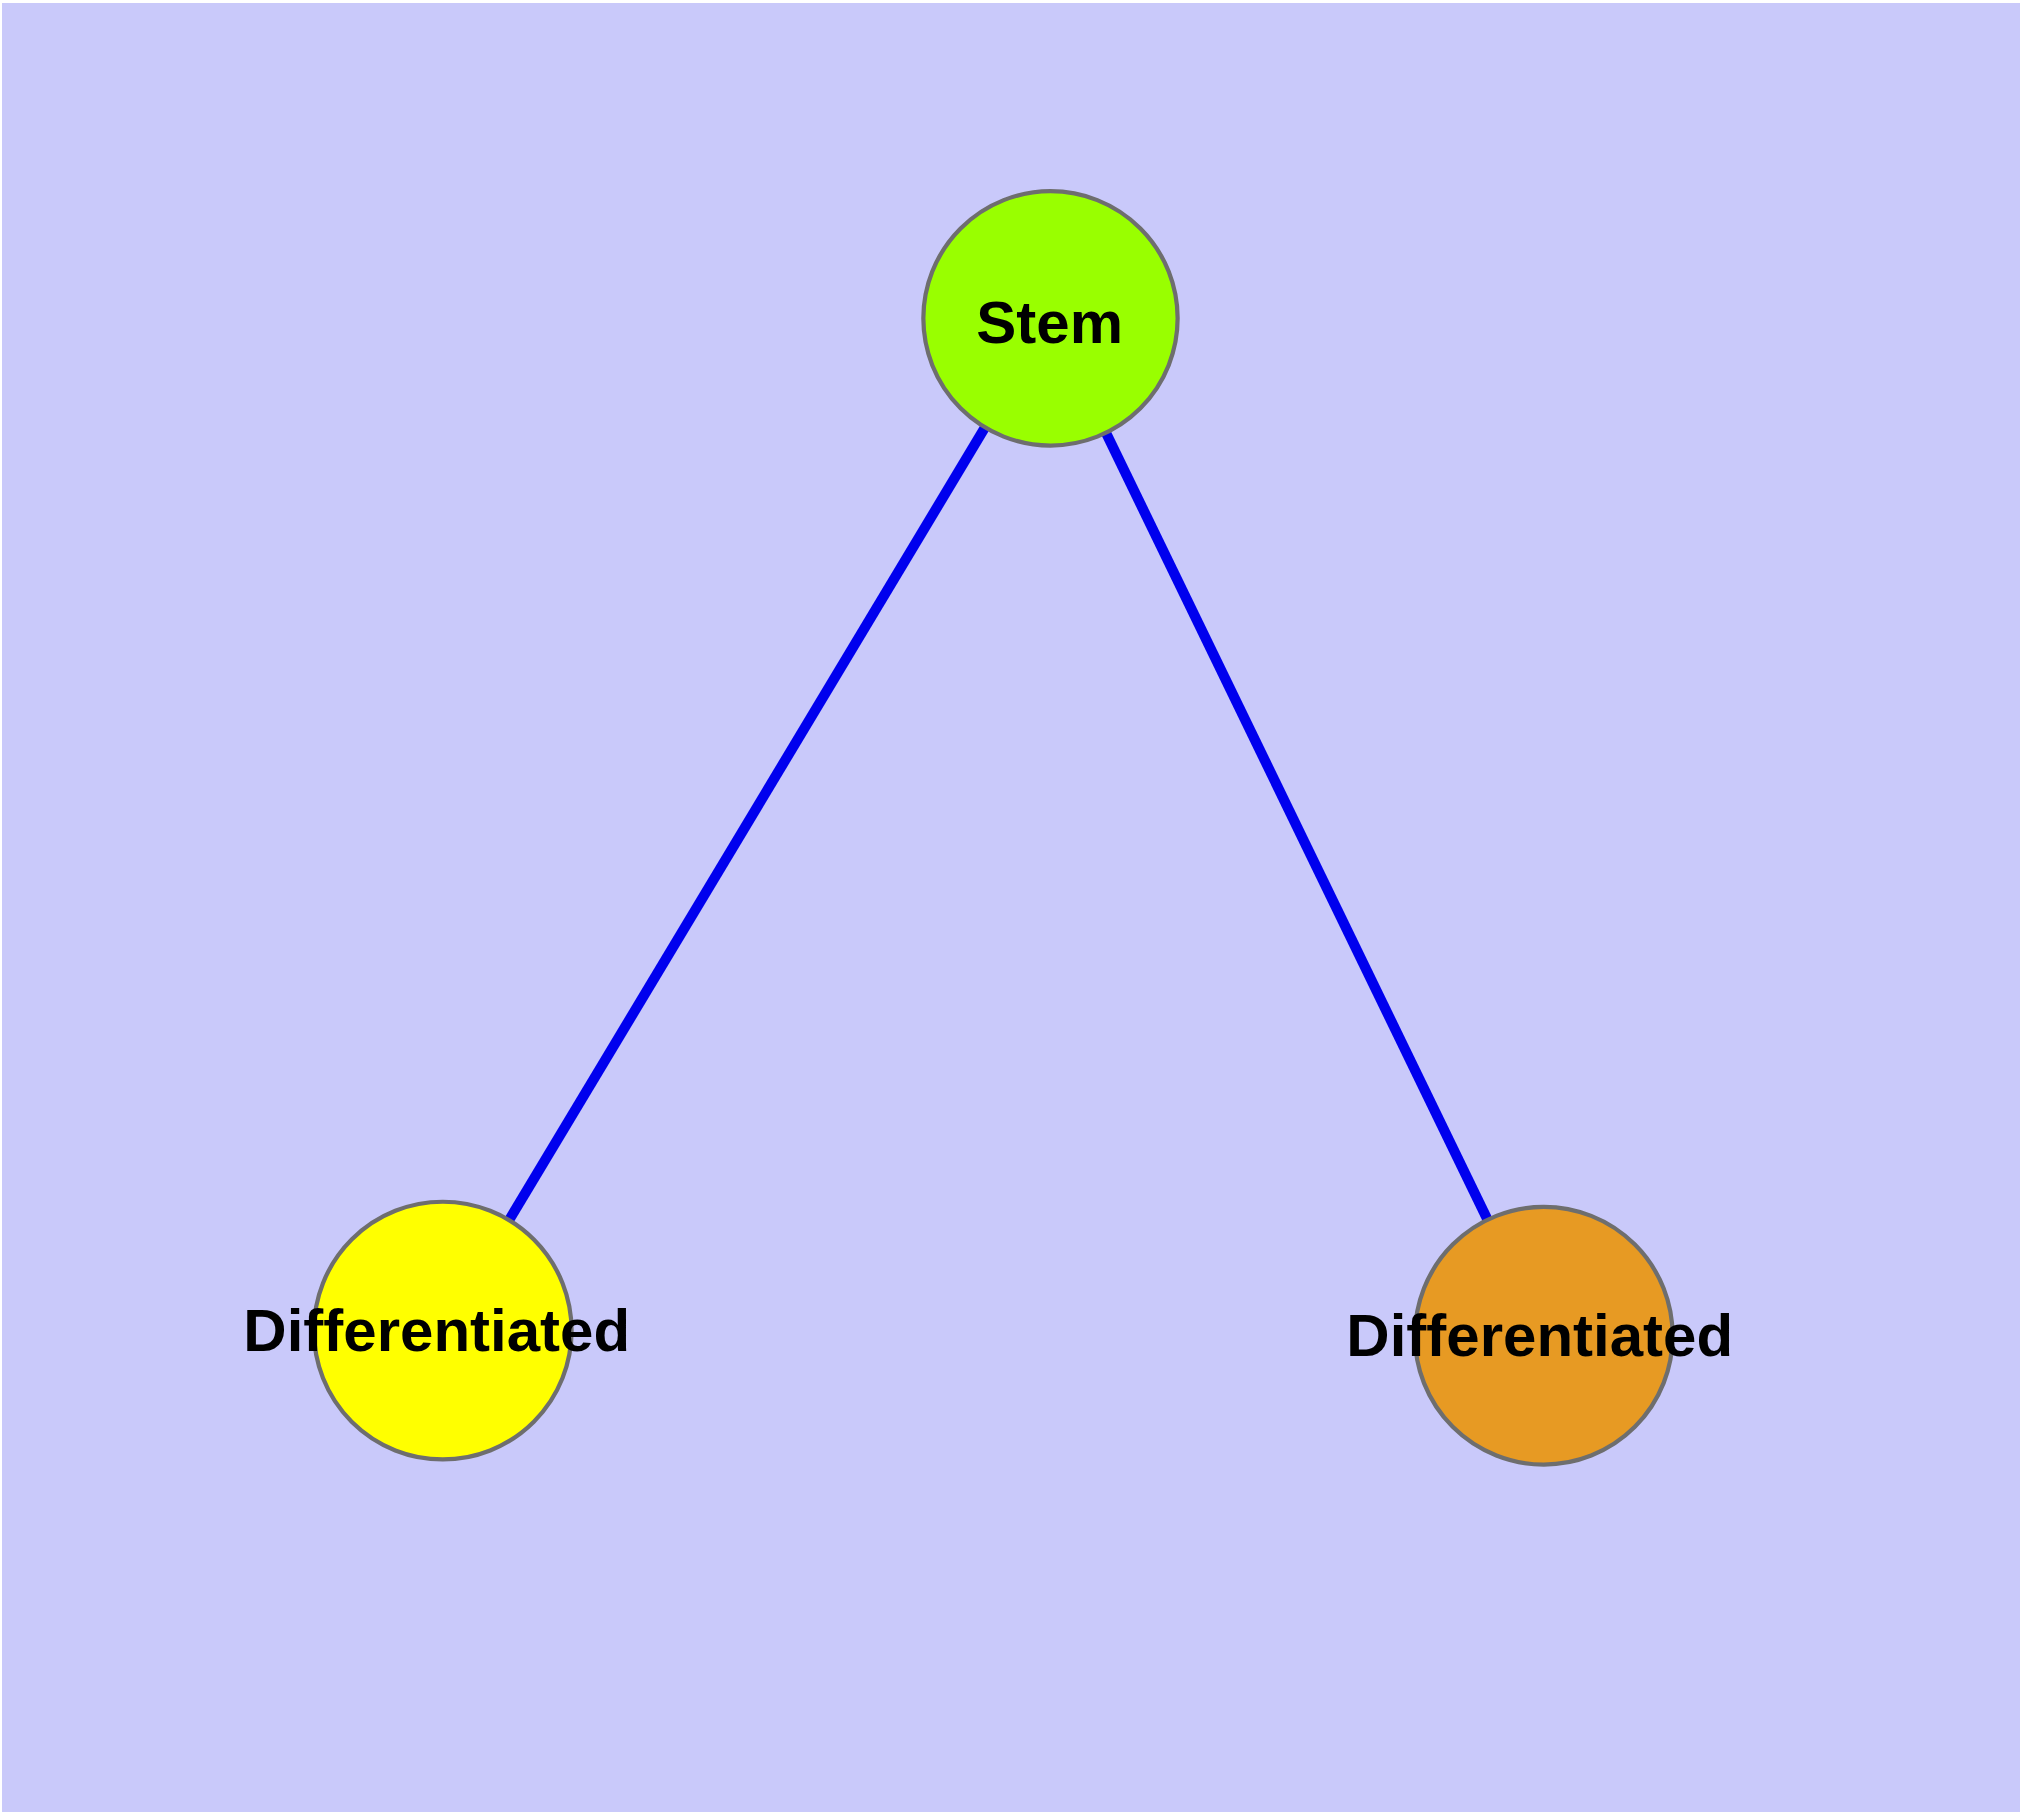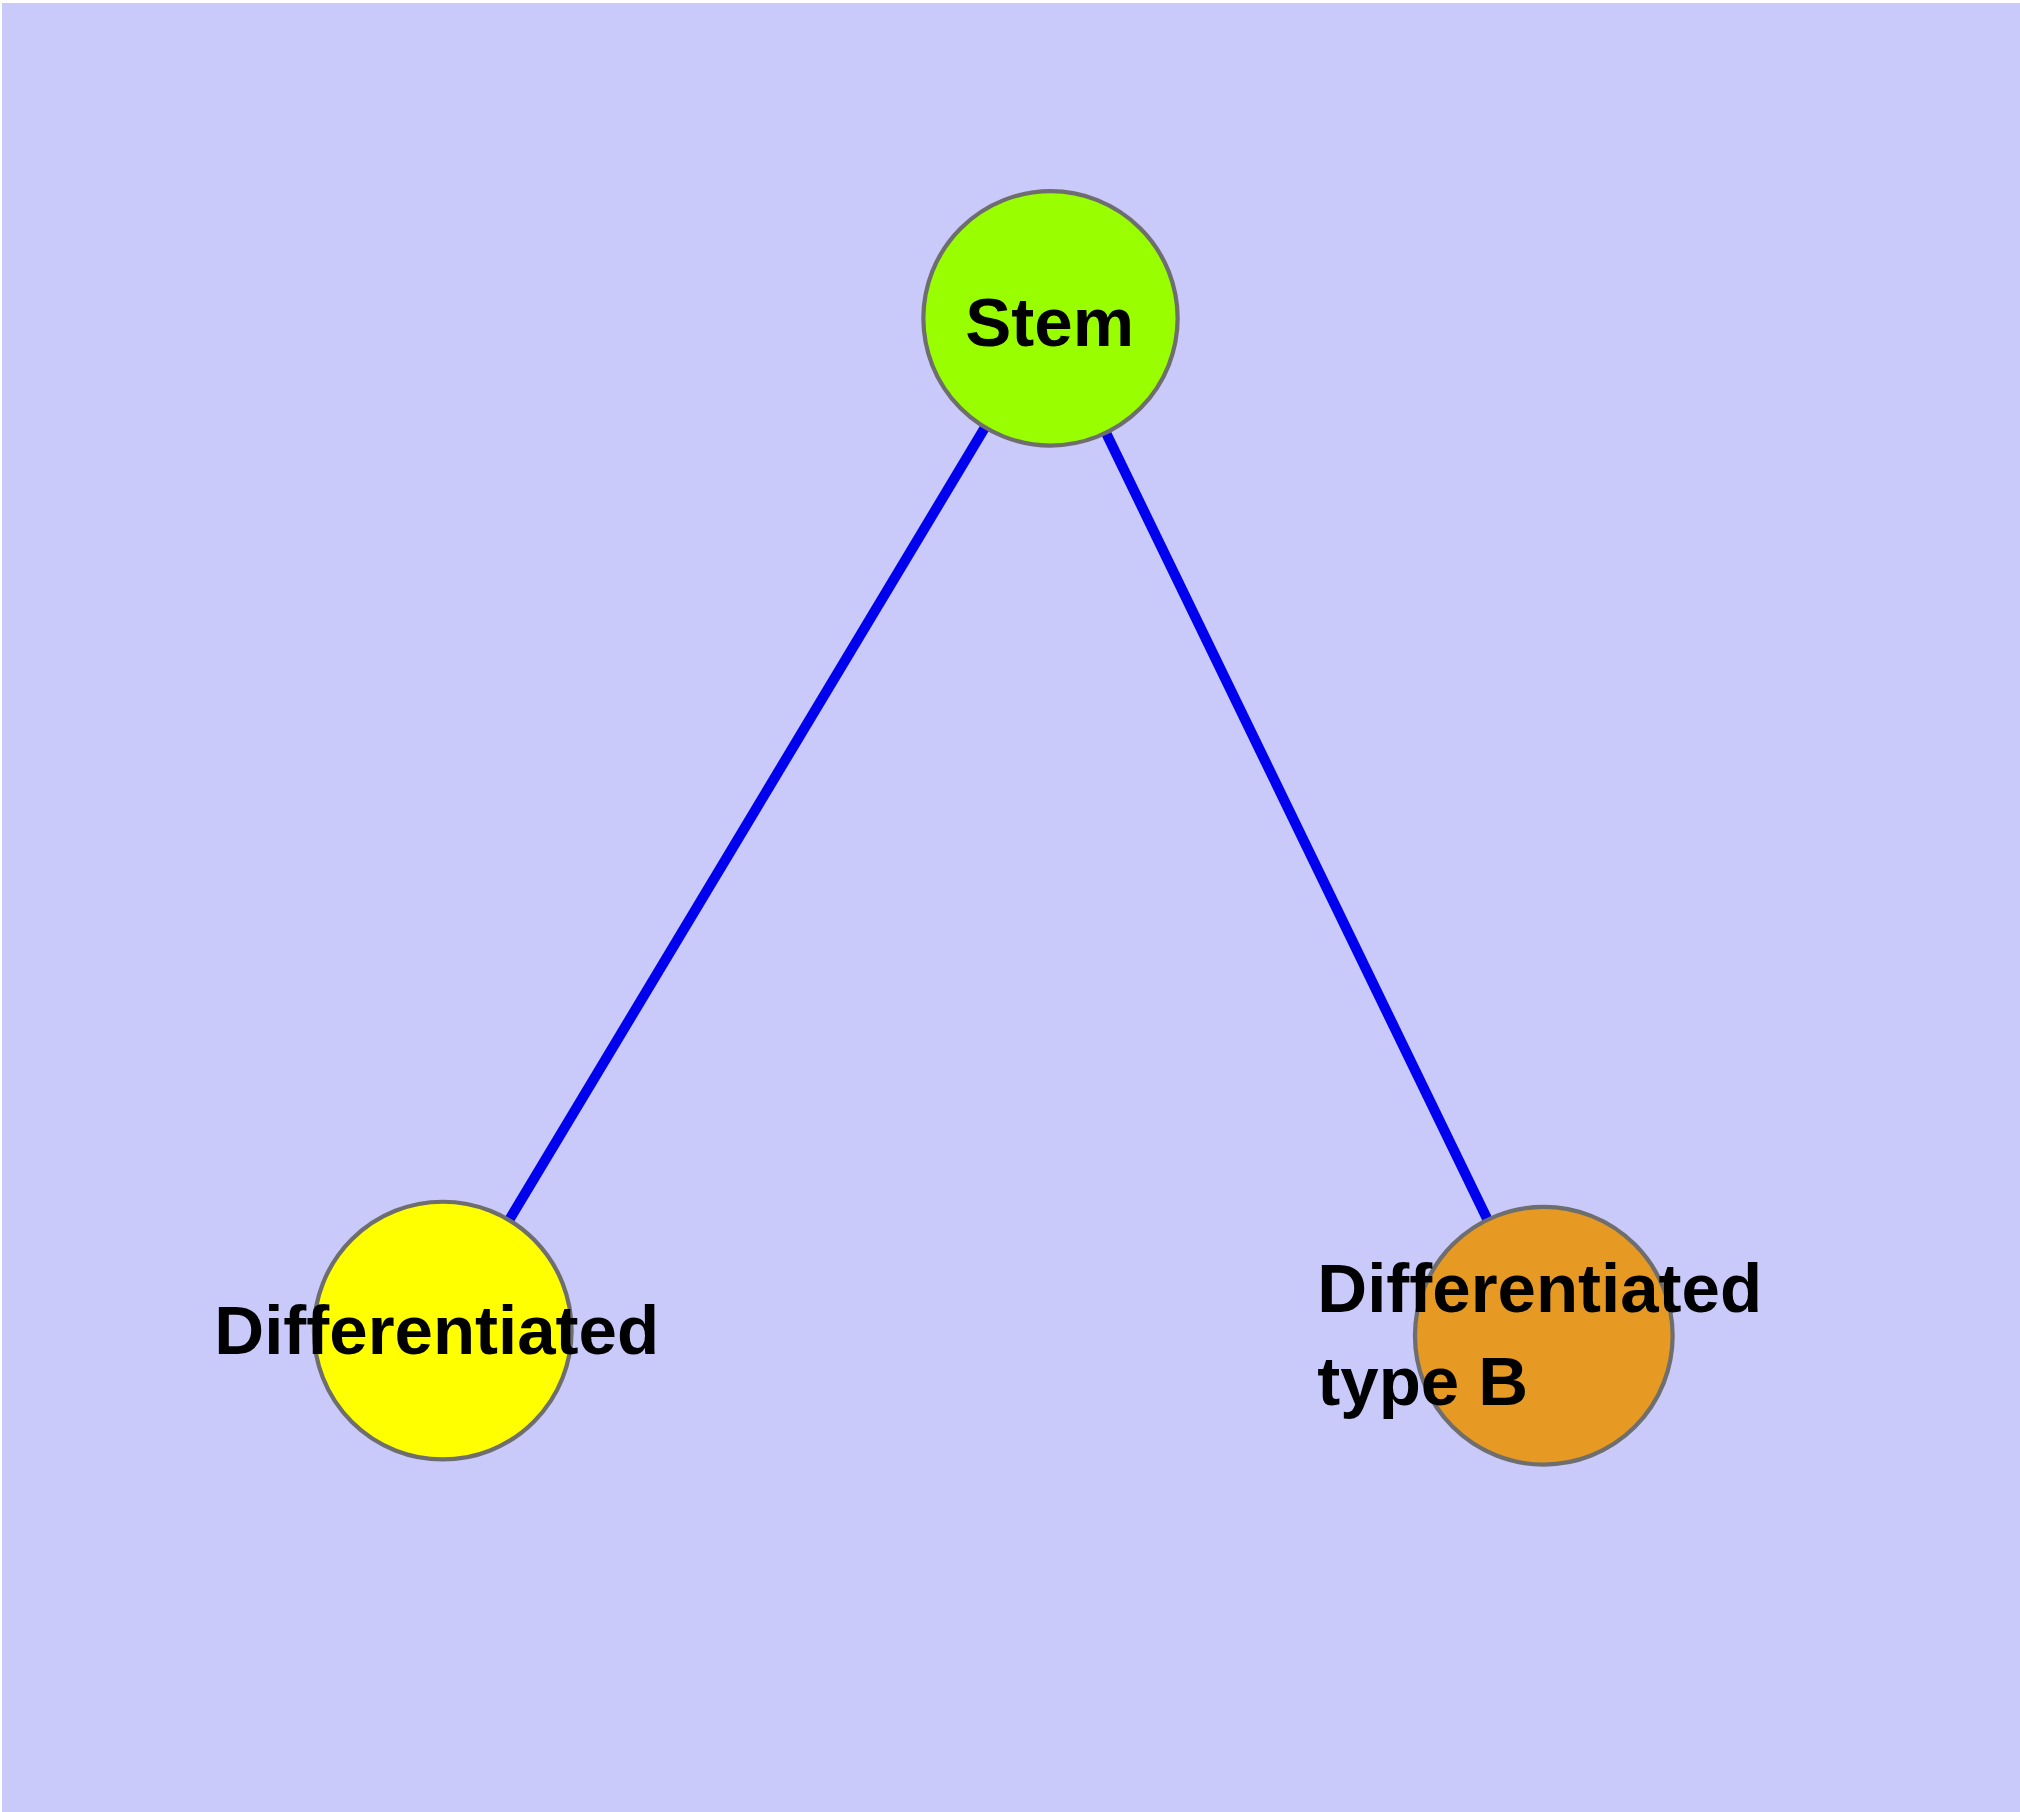--- a/index.html
+++ b/index.html
@@ -35,24 +35,24 @@
     stroke-linecap: butt;
   }
   .graph-svg circle {
     stroke: #6E6E6E;
     stroke-width: 5;
   }
   .node-label {
     position: absolute;
     transform: translate(-50%, -50%);
     color: #000000;
-    font-size: 69px;
+    font-size: 60px;
     font-weight: 700;
     line-height: 93px;
-    text-align: left;
+    text-align: center;
     white-space: nowrap;
     letter-spacing: 0;
   }
   .node-label span {
     display: block;
   }
 </style>
 </head>
 <body>
 
@@ -69,17 +69,16 @@
   <div class="node-label" style="left: 1048px; top: 319px;">
     <span>Stem</span>
   </div>
 
   <div class="node-label" style="left: 435px; top: 1327px;">
     <span>Differentiated</span>
   </div>
 
   <div class="node-label" style="left: 1538px; top: 1332px;">
     <span>Differentiated</span>
-    <span>type B</span>
   </div>
 
 </div>
 
 
 </body></html>

